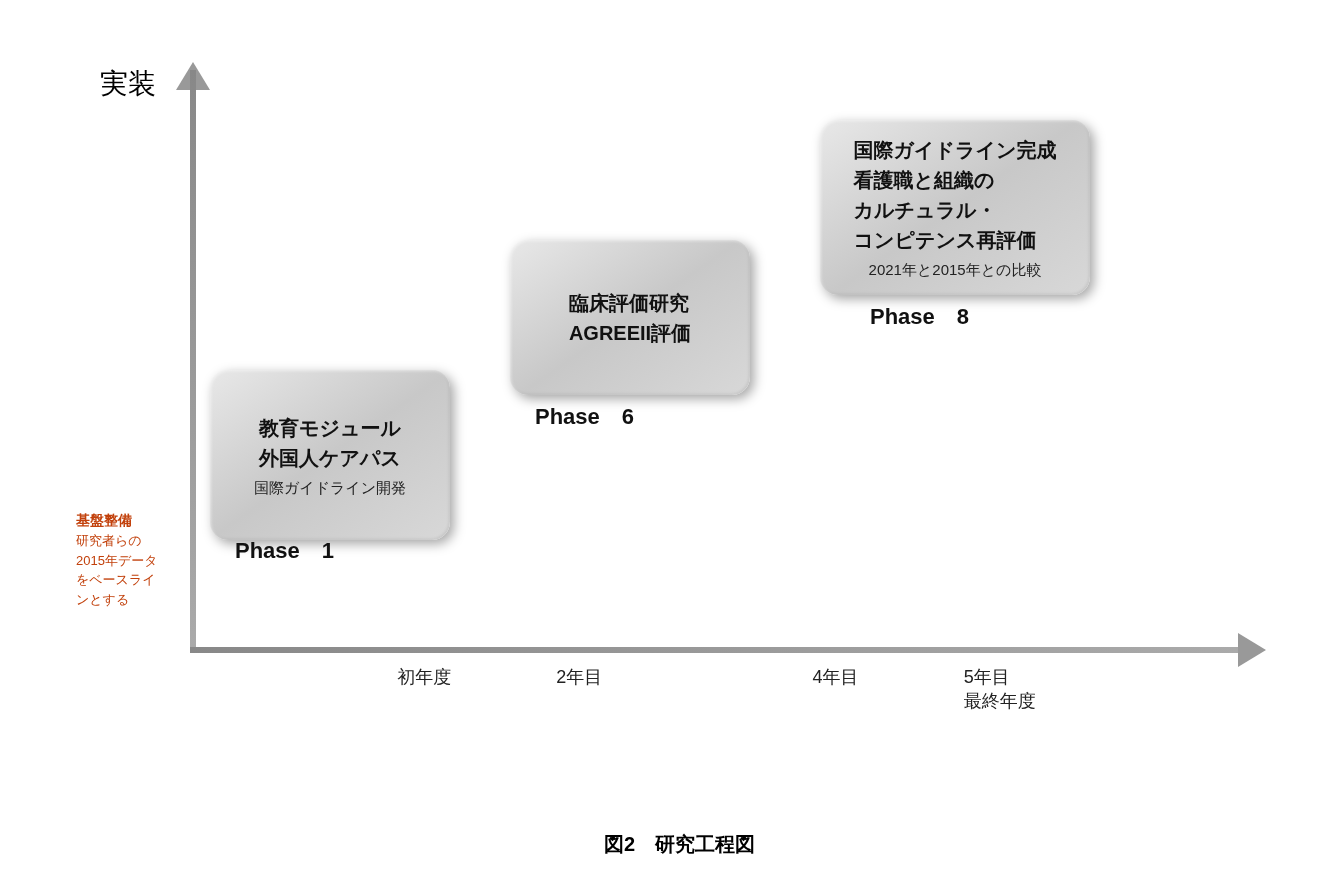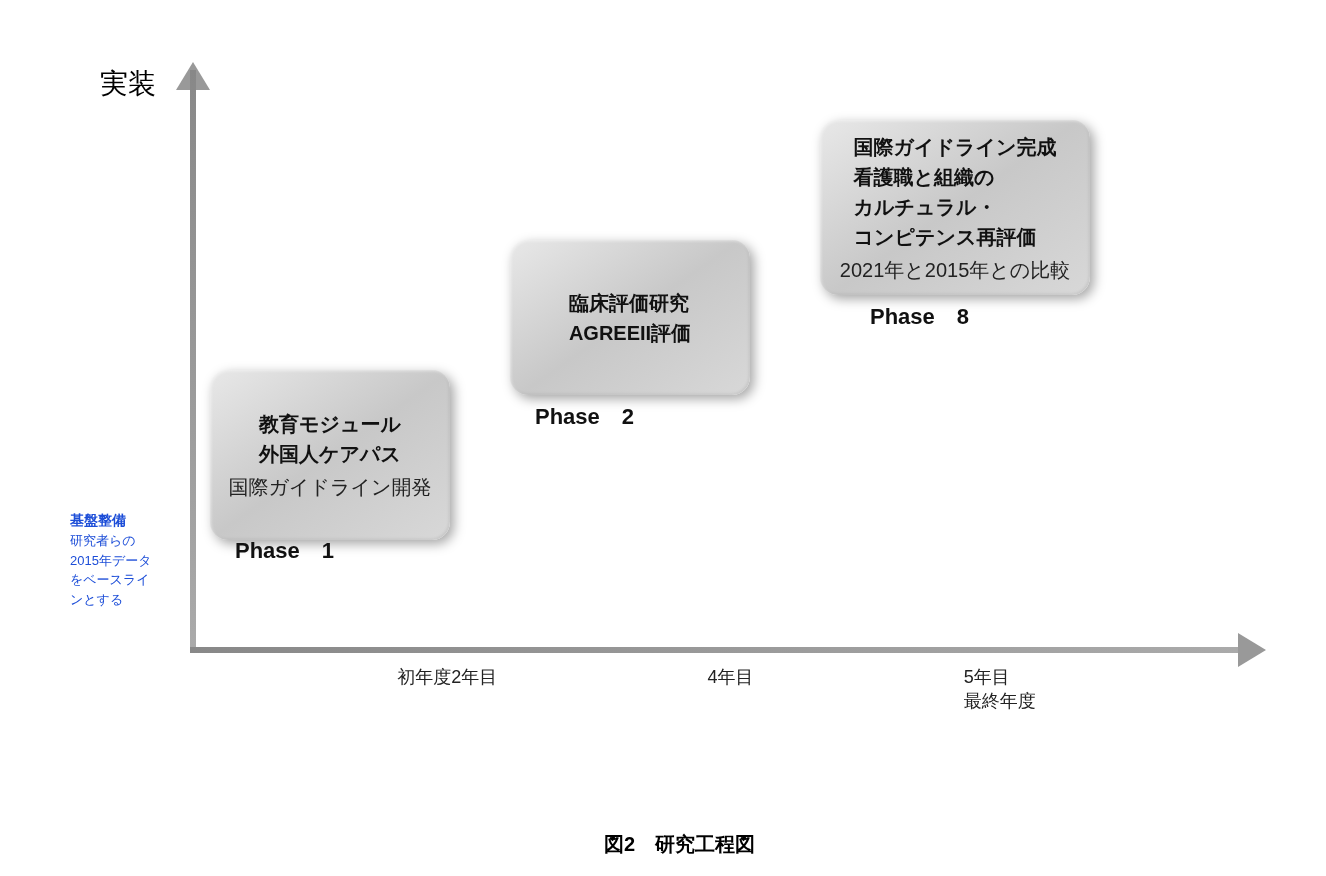--- a/index.html
+++ b/index.html
@@ -76,20 +76,21 @@
       top: 625px;
       left: 130px;
       width: 1050px;
       display: flex;
       justify-content: space-between;
       align-items: flex-start;
     }
     .x-label {
       font-size: 18px;
       color: #222;
+      text-align: center;
       flex: 1;
     }
     .x-label:last-child {
       text-align: right;
       padding-right: 20px;
     }
     .x-label:first-child {
       text-align: right;
       padding-left: 5px;
     }
@@ -112,21 +113,21 @@
       padding: 12px;
     }
 
     .phase-box .main-text {
       font-size: 20px;
       font-weight: bold;
       color: #111;
       line-height: 1.5;
     }
     .phase-box .sub-text {
-      font-size: 20px;
+      font-size: 15px;
       color: #222;
       margin-top: 4px;
       line-height: 1.4;
     }
 
     
     .phase1-box {
       left: 150px;
       top: 330px;
       width: 240px;
@@ -166,25 +167,25 @@
       top: 362px;
     }
     .phase3-label {
       left: 810px;
       top: 262px;
     }
 
     
     .baseline-text {
       position: absolute;
-      left: 10px;
+      left: 16px;
       top: 470px;
       width: 110px;
       font-size: 13px;
-      color: #1d4ed8;
+      color: #c2410c;
       line-height: 1.5;
     }
     .baseline-text .bold {
       font-weight: bold;
       font-size: 14px;
     }
 
     
     .figure-caption {
       position: absolute;
@@ -224,21 +225,21 @@
 
   <div class="phase-box phase1-box">
     <div class="main-text">教育モジュール<br>外国人ケアパス</div>
     <div class="sub-text">国際ガイドライン開発</div>
   </div>
   <div class="phase-label phase1-label">Phase　1</div>
 
   <div class="phase-box phase2-box">
     <div class="main-text">臨床評価研究<br>AGREEII評価</div>
   </div>
-  <div class="phase-label phase2-label">Phase　2</div>
+  <div class="phase-label phase2-label">Phase　6</div>
 
   <div class="phase-box phase3-box">
     <div class="main-text">国際ガイドライン完成<br>看護職と組織の<br>カルチュラル・<br>コンピテンス再評価</div>
     <div class="sub-text">2021年と2015年との比較</div>
   </div>
   <div class="phase-label phase3-label">Phase　8</div>
 
 </div>
 
 <div class="figure-caption">図2　研究工程図</div>

